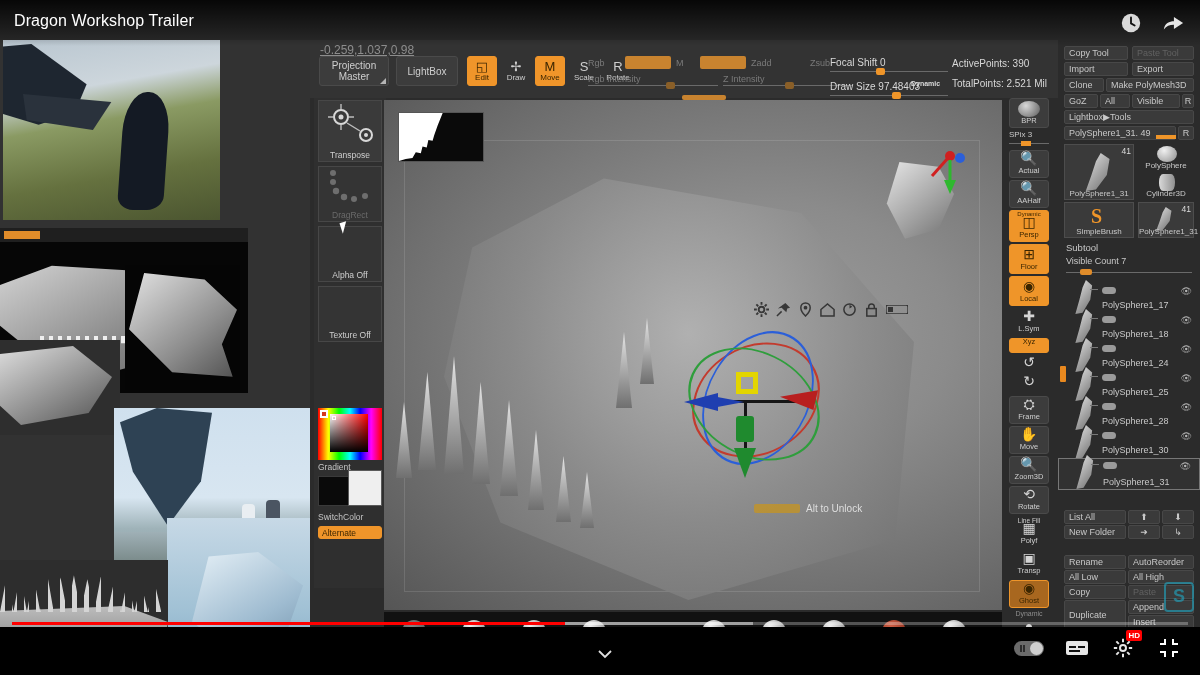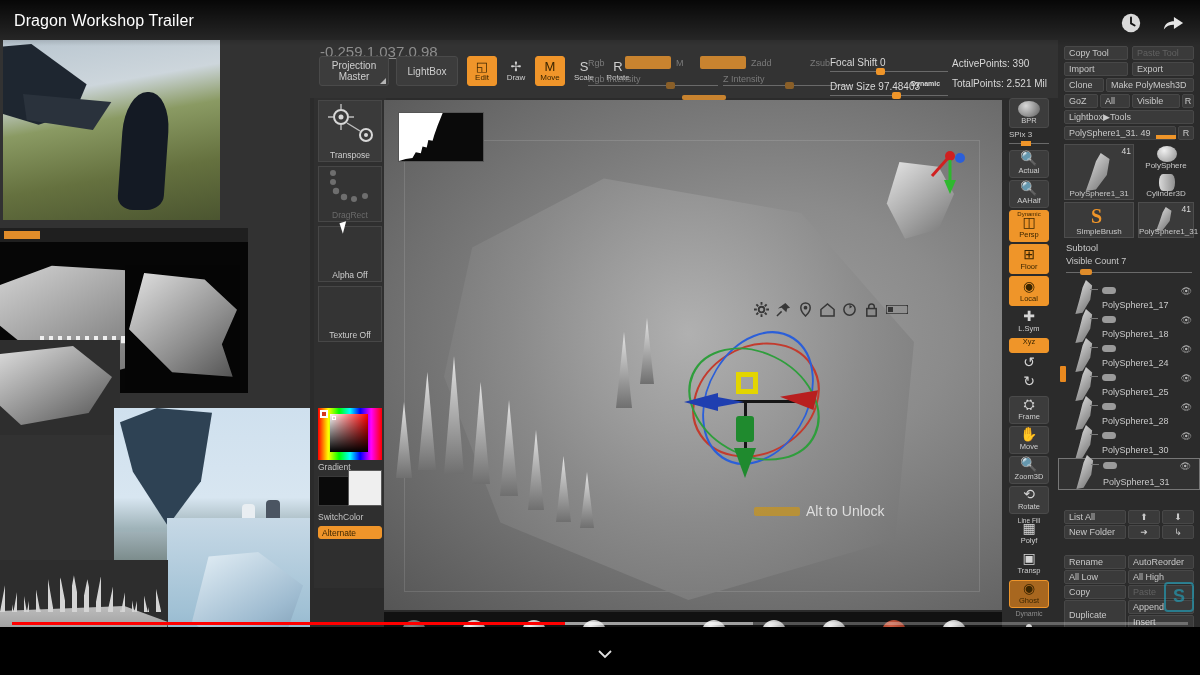--- a/index.html
+++ b/index.html
@@ -88,21 +88,21 @@
         clip-path:polygon(0 100%,4% 10%,8% 100%,12% 6%,16% 100%,20% 12%,24% 100%,28% 4%,32% 100%,36% 14%,
           40% 100%,44% 8%,48% 100%,52% 18%,56% 100%,60% 12%,64% 100%,68% 22%,72% 100%,76% 18%,
           80% 100%,84% 28%,88% 100%,92% 26%,96% 100%,100% 34%,100% 100%);}
   .r7 .body{position:absolute;left:0;top:46px;width:168px;height:62px;
         background:linear-gradient(to bottom,#bdbdbd,#6e6e6e);
         clip-path:polygon(0 8%,74% 0,100% 26%,96% 88%,24% 100%,0 64%);}
 
   
   .zb { position:absolute; left:310px; top:40px; width:890px; height:598px; background:#2b2b2b; }
   .zb-topbar { position:absolute; left:0; top:0; width:890px; height:58px; background:#333; }
-  .coordtxt { position:absolute; left:10px; top:3px; color:#8d8d8d; font-size:15px;text-decoration:underline; }
+  .coordtxt { position:absolute; left:10px; top:3px; color:#8d8d8d; font-size:12px;text-decoration:underline; }
   .btn { background:#3c3c3c; color:#cfcfcf; border:1px solid #4a4a4a; border-radius:3px;
          font-size:10px; display:flex; align-items:center; justify-content:center; cursor:pointer; }
   .btn.on { background:#f0952a; color:#3a2500; border-color:#f0952a; }
 
   .pm { position:absolute; left:9px; top:16px; width:70px; height:30px; flex-direction:column; line-height:11px; }
   .pm .cnr{ position:absolute; right:2px; bottom:1px; width:0;height:0;
             border-left:6px solid transparent; border-bottom:6px solid #b5b5b5;}
   .lbx { position:absolute; left:86px; top:16px; width:62px; height:30px; }
   .modebtn { position:absolute; top:16px; width:30px; height:30px; flex-direction:column; font-size:8px; }
   .modebtn .gl { font-size:13px; line-height:13px; }
@@ -136,21 +136,21 @@
 
   .gizmo { position:absolute; left:300px; top:230px; width:170px; height:150px; }
   .gz-ring{position:absolute;border-radius:50%;border:2px solid; width:120px;height:120px;}
   .gz-arrow{position:absolute;height:3px;}
   .gz-sq{position:absolute;left:52px;top:42px;width:22px;height:22px;border:5px solid #e3d500;}
 
   .gztools{position:absolute;left:370px;top:202px;display:flex;gap:7px;align-items:center;opacity:.85;}
   .gztools .gi{width:15px;height:15px;}
   .unlock{position:absolute;left:370px;top:403px;display:flex;gap:6px;align-items:center;}
   .unlock .badge{width:46px;height:9px;background:#c7941f;border-radius:2px;opacity:.75;}
-  .unlock .tx{color:#dedede;font-size:14px;}
+  .unlock .tx{color:#dedede;font-size:10px;}
 
   
   .matstrip{position:absolute;left:74px;top:572px;width:618px;height:40px;background:#111;}
   .matsph{position:absolute;top:8px;width:24px;height:24px;border-radius:50%;
       background:radial-gradient(circle at 34% 28%, #f0f0f0, #b9b9b9 45%, #6a6a6a 100%);}
 
   
   .rstrip{position:absolute;left:693px;top:58px;width:52px;height:540px;background:#2b2b2b;}
   .rbtn{position:absolute;left:6px;width:40px;background:#3c3c3c;border:1px solid #4a4a4a;border-radius:3px;
         color:#cfcfcf;font-size:7.5px;display:flex;flex-direction:column;align-items:center;justify-content:flex-end;
@@ -683,14 +683,37 @@
       <div class="yt-progress-play" id="pplay" style="width: 552.72px;"></div>
     </div>
 
 
     <div class="yt-chev ic">
       <svg width="14" height="9" viewBox="0 0 14 9">
           <path d="M1 1l6 6 6-6" stroke="#e0e0e0" stroke-width="1.8" fill="none"></path>
         </svg>
     </div>
 
+    <div class="yt-ctrl-right">
+      <div class="autoplay"></div>
+      <div class="ic">
+        <svg width="22" height="16" viewBox="0 0 22 16">
+            <rect x="0" y="1" width="22" height="14" rx="2" fill="#e6e6e6"></rect>
+          <rect x="3" y="6" width="7" height="2" fill="#111"></rect>
+            <rect x="12" y="6" width="7" height="2" fill="#111"></rect>
+          <rect x="3" y="10" width="11" height="2" fill="#111"></rect>
+          </svg>
+      </div>
+      <div class="ic settings-wrap">
+        <svg width="20" height="20" viewBox="0 0 24 24">
+          <circle cx="12" cy="12" r="3.6" fill="none" stroke="#e6e6e6" stroke-width="2.4"></circle>
+          <path d="M12 1v4M12 19v4M1 12h4M19 12h4M4 4l3 3M17 17l3 3M20 4l-3 3M7 17l-3 3" stroke="#e6e6e6" stroke-width="2.4"></path>
+          </svg>
+        <span class="hdbadge">HD</span>
+      </div>
+      <div class="ic">
+        <svg width="20" height="20" viewBox="0 0 20 20">
+          <path d="M1 6h5V1M19 6h-5V1M1 14h5v5M19 14h-5v5" stroke="#fff" stroke-width="2" fill="none"></path>
+          </svg>
+      </div>
+    </div>
   </div>
 </div>
 
 </body></html>

